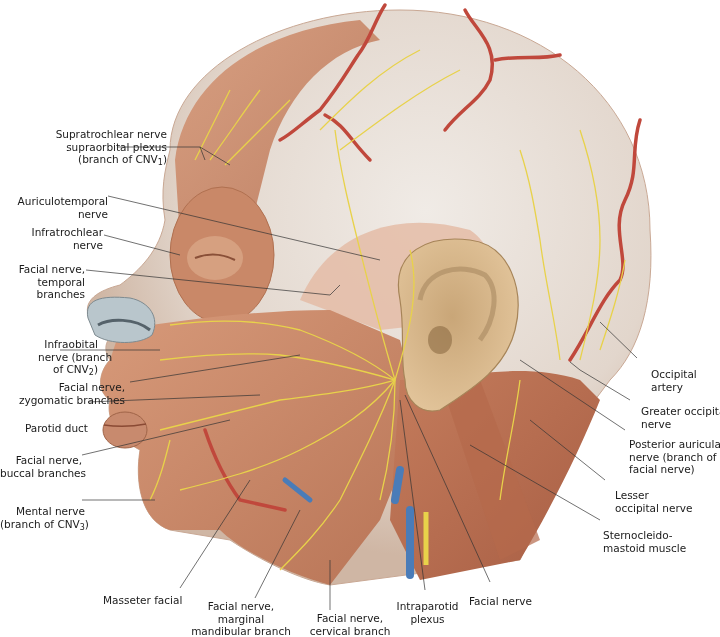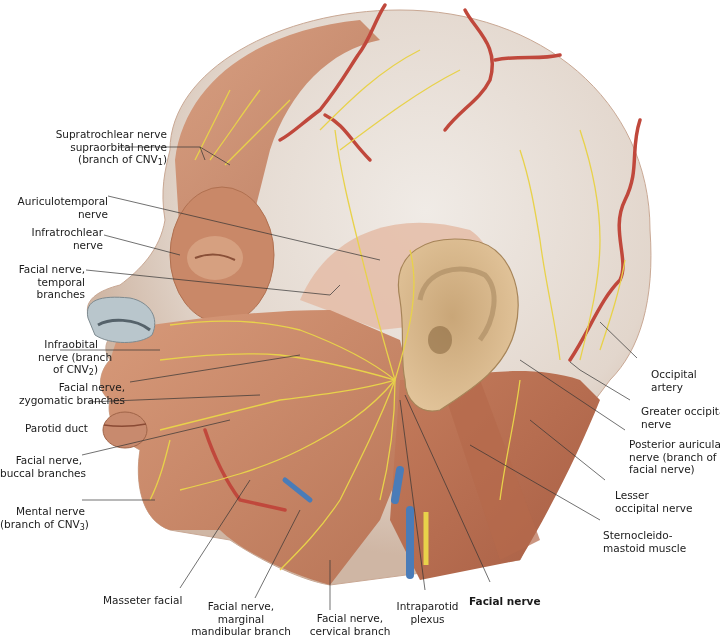--- a/index.html
+++ b/index.html
@@ -113,21 +113,21 @@
       <path d="M637,358 L600,322"></path>
       <path d="M630,400 L580,370 L570,362"></path>
       <path d="M625,430 L520,360"></path>
       <path d="M605,480 L530,420"></path>
       <path d="M600,520 L470,445"></path>
     </g>
   </svg>
 
   <div class="label r" style="left:27px;top:128px;width:140px;">
     <div>Supratrochlear nerve</div>
-    <div>supraorbital nerve</div>
+    <div>supraorbital plexus</div>
     <div><span>(branch of CNV</span><sub>1</sub><span>)</span></div>
   </div>
   <div class="label r" style="left:0px;top:187px;width:108px;margin-top:8px;">
     <div>Auriculotemporal</div>
     <div>nerve</div>
   </div>
   <div class="label r" style="left:0px;top:226px;width:103px;">
     <div>Infratrochlear</div>
     <div>nerve</div>
   </div>
@@ -166,21 +166,21 @@
     <div>mandibular branch</div>
   </div>
   <div class="label c" style="left:300px;top:612px;width:100px;">
     <div>Facial nerve,</div>
     <div>cervical branch</div>
   </div>
   <div class="label c" style="left:395px;top:600px;width:65px;">
     <div>Intraparotid</div>
     <div>plexus</div>
   </div>
-  <div class="label l" style="left:469px;top:587px;font-weight:bold;">
+  <div class="label l" style="left:469px;top:587px;">
     <div>Facial nerve</div>
   </div>
 
   <div class="label l" style="left:651px;top:360px;">
     <div>Occipital</div>
     <div>artery</div>
   </div>
   <div class="label l" style="left:641px;top:397px;">
     <div>Greater occipital</div>
     <div>nerve</div>

